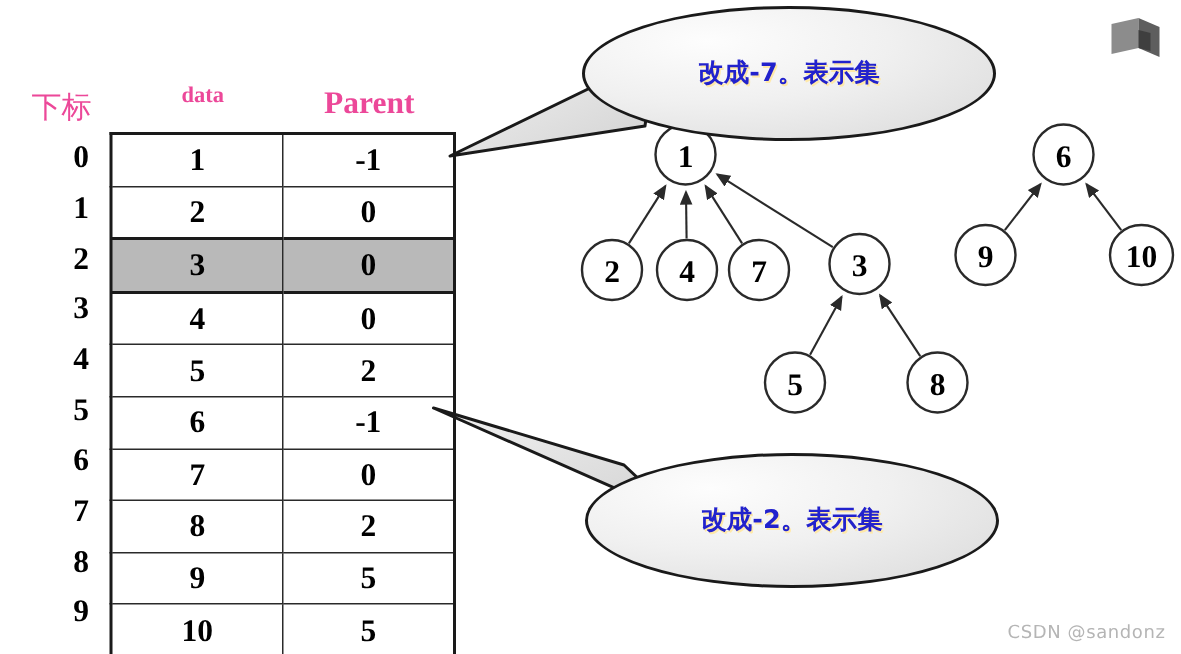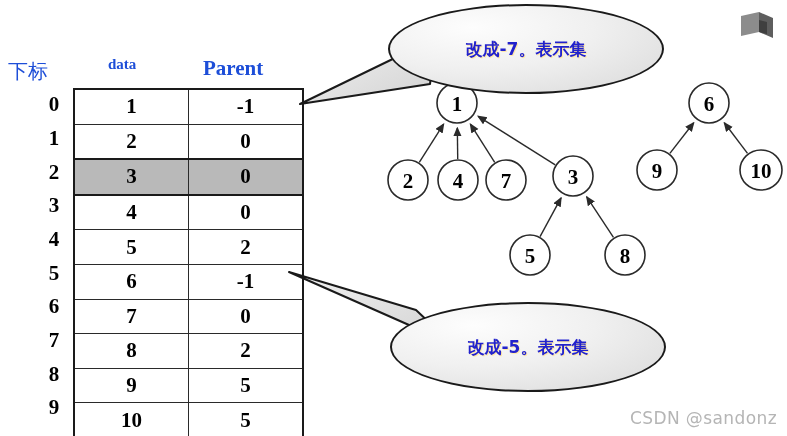--- a/index.html
+++ b/index.html
@@ -20,22 +20,23 @@
   #array-panel {
     position: absolute;
     left: 0;
     top: 52px;
     width: 320px;
     height: 380px;
   }
   .col-head {
     position: absolute;
     font-weight: bold;
-    color: #1d4ed8;
+    color: #ec4899;
     white-space: nowrap;
+    margin-left: 13px;
   }
   #head-index {
     left: 8px;
     top: 6px;
     font-size: 20px;
     font-family: "DejaVu Sans", sans-serif;
     font-weight: normal;
   }
   #head-data {
     left: 108px;
@@ -157,21 +158,21 @@
     right: 12px;
     top: 10px;
     width: 36px;
     height: 32px;
     z-index: 5;
   }
   #watermark {
     position: absolute;
     right: 10px;
     bottom: 8px;
-    font-size: 17px;
+    font-size: 12px;
     color: #b5b5b5;
     font-family: "DejaVu Sans", sans-serif;
     letter-spacing: 0.4px;
     z-index: 6;
   }
 </style>
 </head>
 <body>
 
 <div id="array-panel">
@@ -248,21 +249,21 @@
   <path d="M 300,104 L 436,38 L 430,84 Z" fill="url(#tailGrad)" stroke="#1a1a1a" stroke-width="2" stroke-linejoin="round"></path>
 
   <path d="M 289,272 L 452,344 L 416,310 Z" fill="url(#tailGrad)" stroke="#1a1a1a" stroke-width="2" stroke-linejoin="round"></path>
 </svg>
 
 <div class="callout" id="callout-top">
   <div class="line">改成-7。表示集</div>
 </div>
 
 <div class="callout" id="callout-bottom">
-  <div class="line">改成-5。表示集</div>
+  <div class="line">改成-2。表示集</div>
 </div>
 
 <svg class="overlay" id="tree-layer" viewBox="0 0 787 436">
   <defs>
     <marker id="arrowhead" markerWidth="7" markerHeight="7" refX="6" refY="3" orient="auto">
       <path d="M0,0 L7,3 L0,6 Z" fill="#2a2a2a"></path>
     </marker>
   </defs>
   <g id="tree-edges">
       <line x1="419.27438533605635" y1="162.28310875762574" x2="443.578112695171" y2="124.09153719330268" class="edge" marker-end="url(#arrowhead)"></line>

